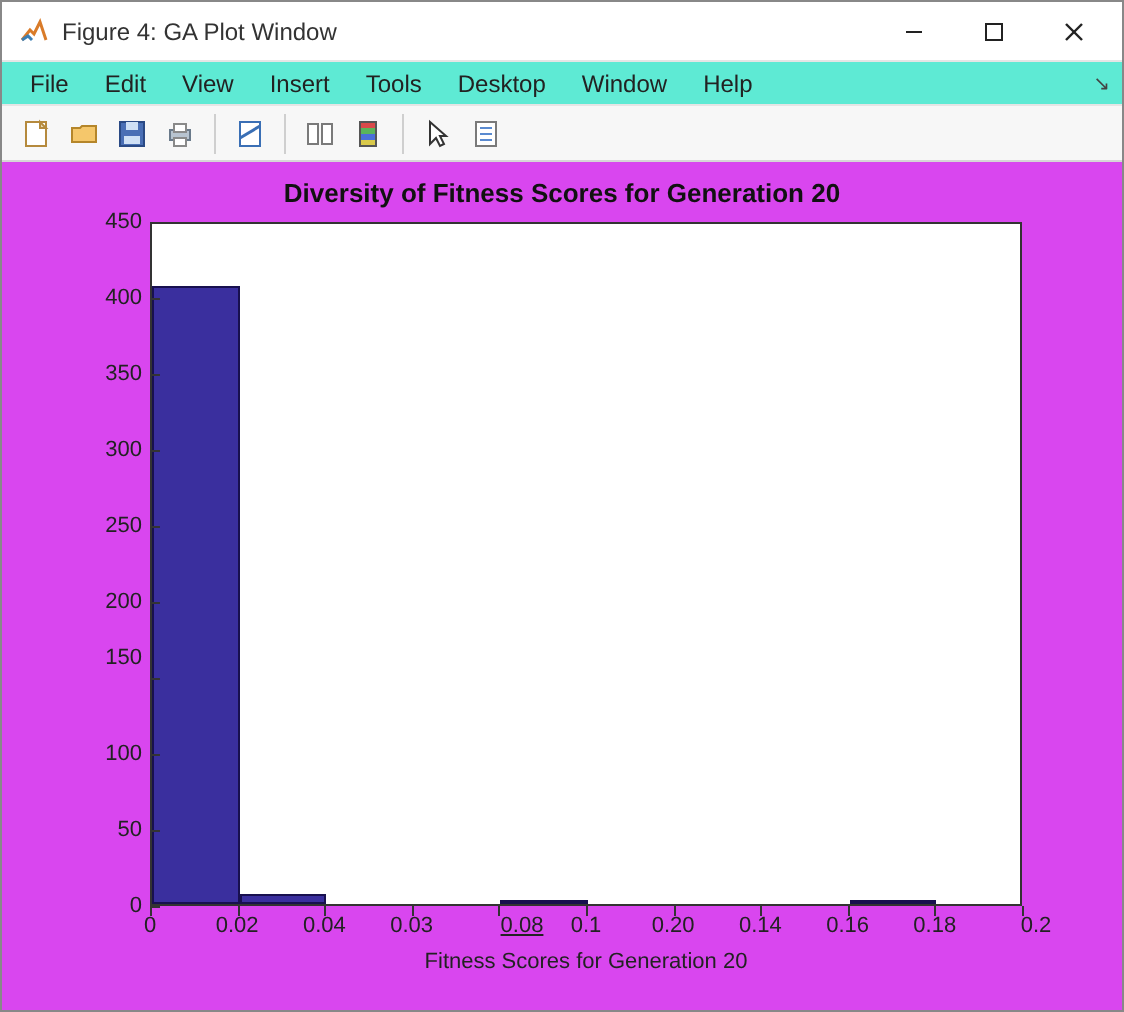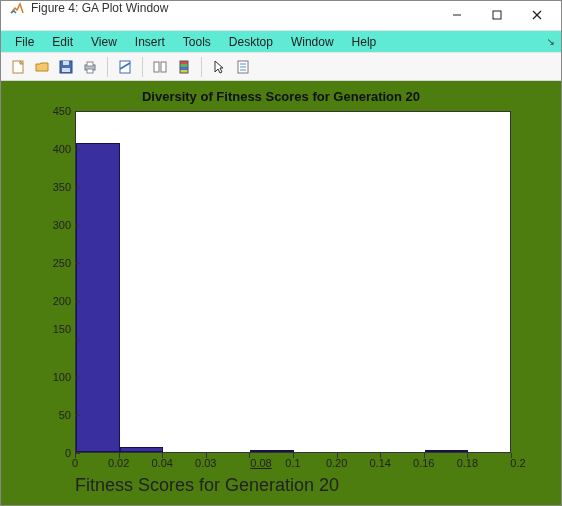--- a/index.html
+++ b/index.html
@@ -9,20 +9,21 @@
     background: #fff;
     width: 562px;
     height: 506px;
     overflow: hidden;
     border: 1px solid #888;
   }
   .titlebar {
     height: 30px;
     background: #fff;
     display: flex;
+    align-items: center;
     padding: 0 4px 0 8px;
     border-bottom: 1px solid #e5e5e5;
   }
   .titlebar .app-icon {
     width: 16px; height: 16px;
     margin-right: 6px;
     display: inline-flex;
     align-items: center; justify-content: center;
   }
   .titlebar .title-text { flex: 1; font-size: 12px; color: #333; }
@@ -71,21 +72,21 @@
   }
   .tsep {
     width: 1px; height: 20px;
     background: #cfcfcf;
     margin: 0 4px;
   }
   .plot-canvas {
     position: relative;
     width: 560px;
     height: 424px;
-    background: #4d7c0f;
+    background: #d946ef;
   }
   .axes {
     position: absolute;
     left: 74px;
     top: 30px;
     width: 436px;
     height: 342px;
     background: #fff;
     border: 1px solid #333;
   }
@@ -96,21 +97,22 @@
     text-align: center;
     font-weight: bold;
     font-size: 13px;
     color: #111;
   }
   .xlabel {
     position: absolute;
     left: 74px;
     width: 436px;
     top: 394px;
-    font-size: 18px;
+    text-align: center;
+    font-size: 11px;
     color: #222;
   }
   .ytick {
     position: absolute;
     right: 490px;
     text-align: right;
     font-size: 11px;
     color: #222;
     width: 40px;
     transform: translateY(-50%);

